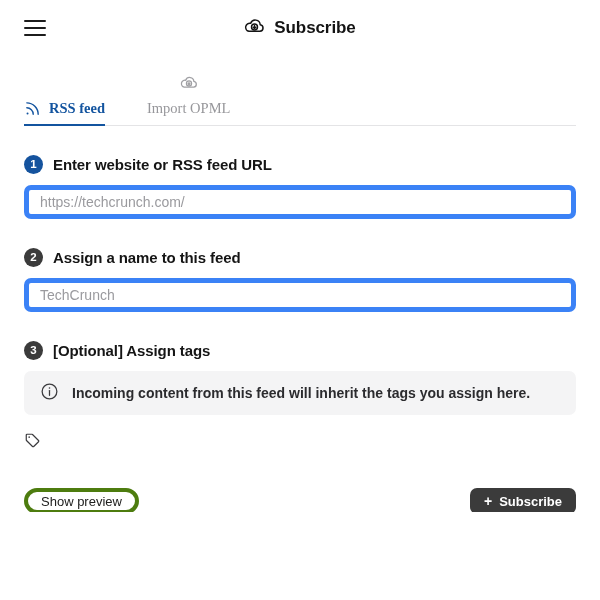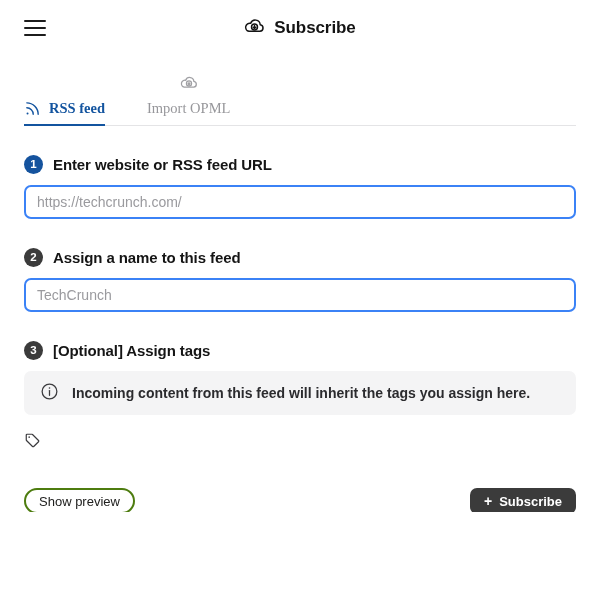--- a/index.html
+++ b/index.html
@@ -94,21 +94,21 @@
   .step-title {
     font-size: 15px;
     font-weight: bold;
     color: #151515;
     letter-spacing: -0.1px;
   }
 
   .field {
     width: 100%;
     height: 34px;
-    border: 2px solid #3b82f6;
+    border: 5px solid #3b82f6;
     border-radius: 7px;
     background: #fff;
     padding: 0 11px;
     font-size: 14px;
     color: #1c1c1c;
     font-family: "Liberation Sans", sans-serif;
     outline: none;
   }
   .field::placeholder { color: #9a9a9e; }
 
@@ -134,21 +134,21 @@
   }
 
   
   .footer {
     margin-top: 35px;
     display: flex; align-items: center; justify-content: space-between;
   }
   .btn-outline {
     height: 26px;
     padding: 0 13px;
-    border: 2px solid #4d7c0f;
+    border: 4px solid #4d7c0f;
     border-radius: 13px;
     background: #fff;
     font-size: 13px;
     color: #20201f;
     font-family: "Liberation Sans", sans-serif;
     cursor: pointer;
     display: flex; align-items: center;
   }
   .btn-primary {
     height: 26px;

